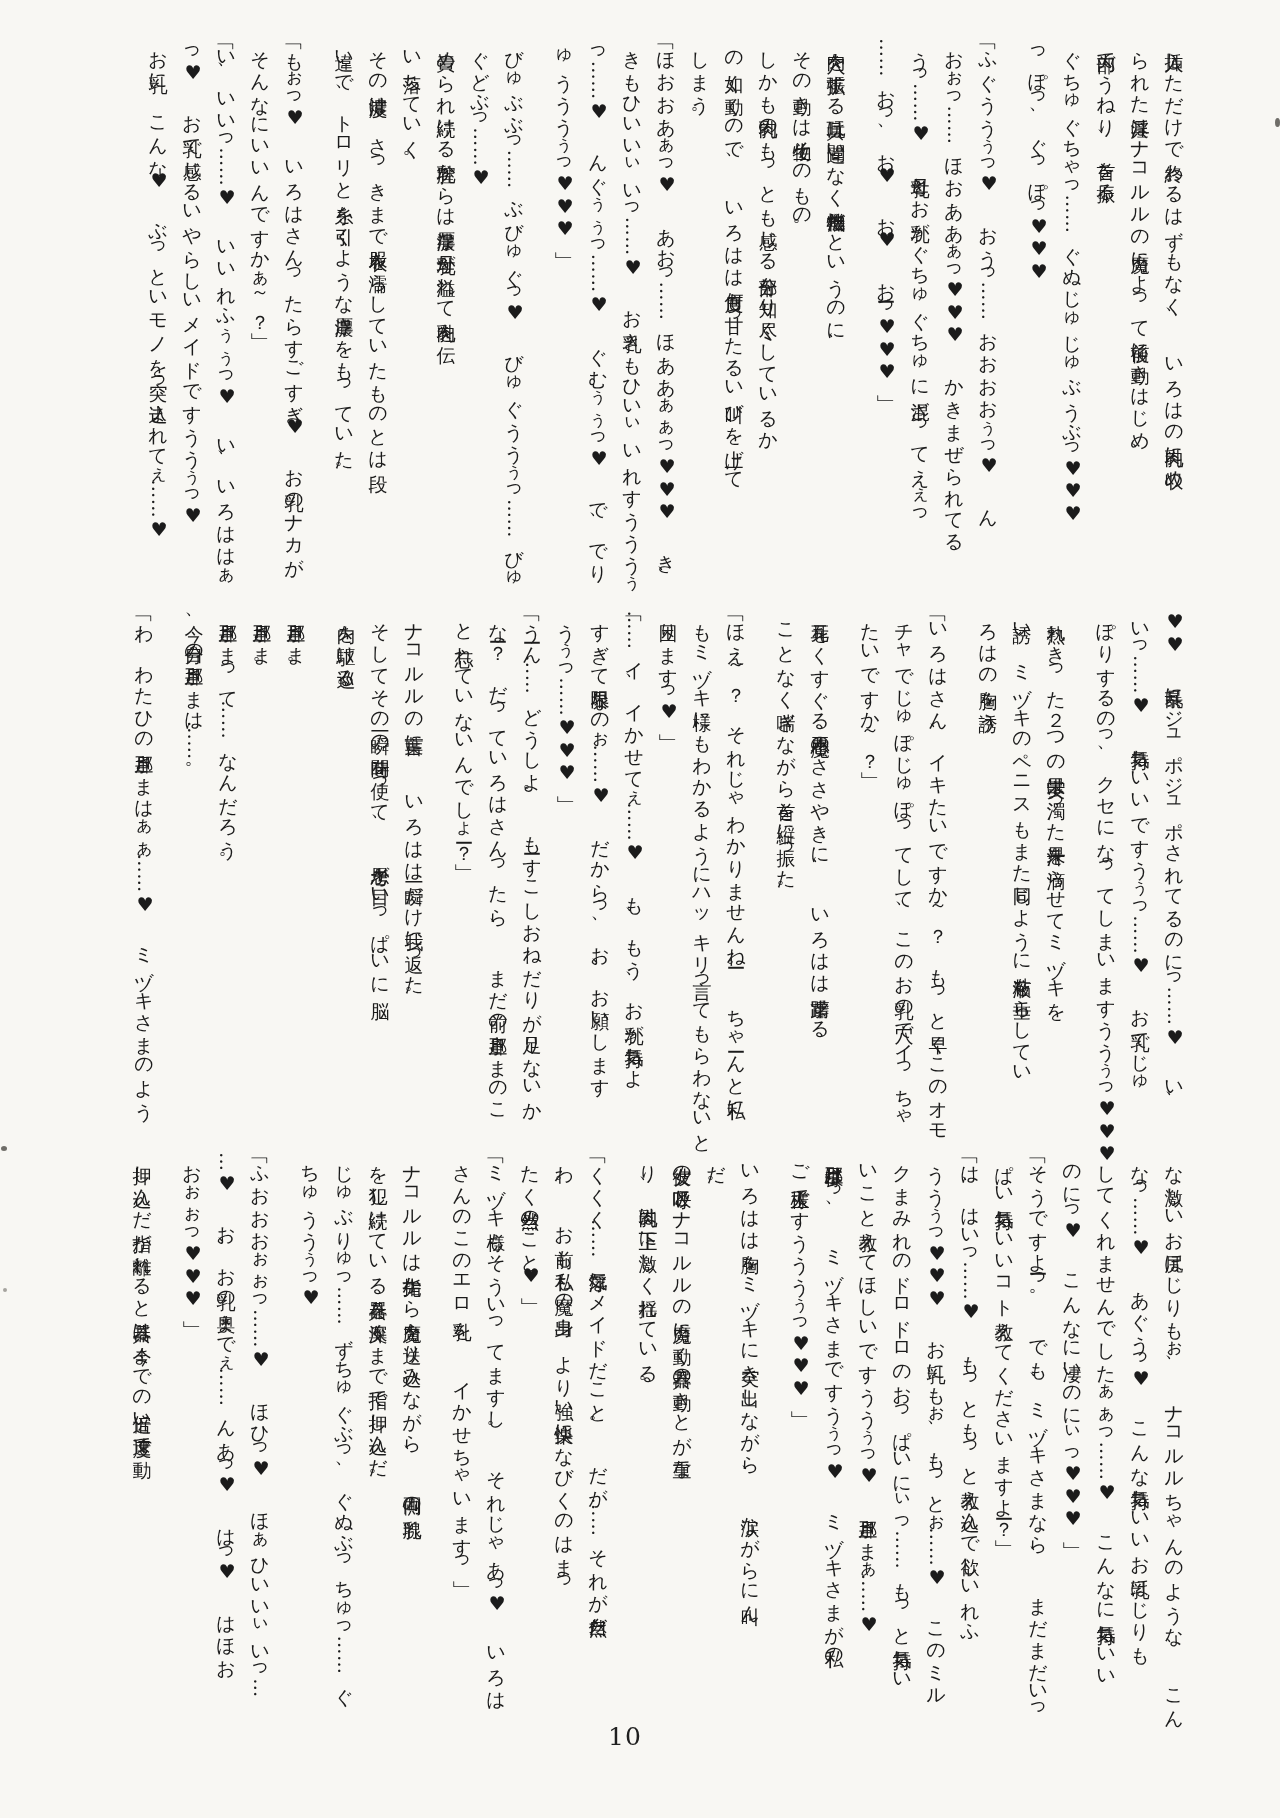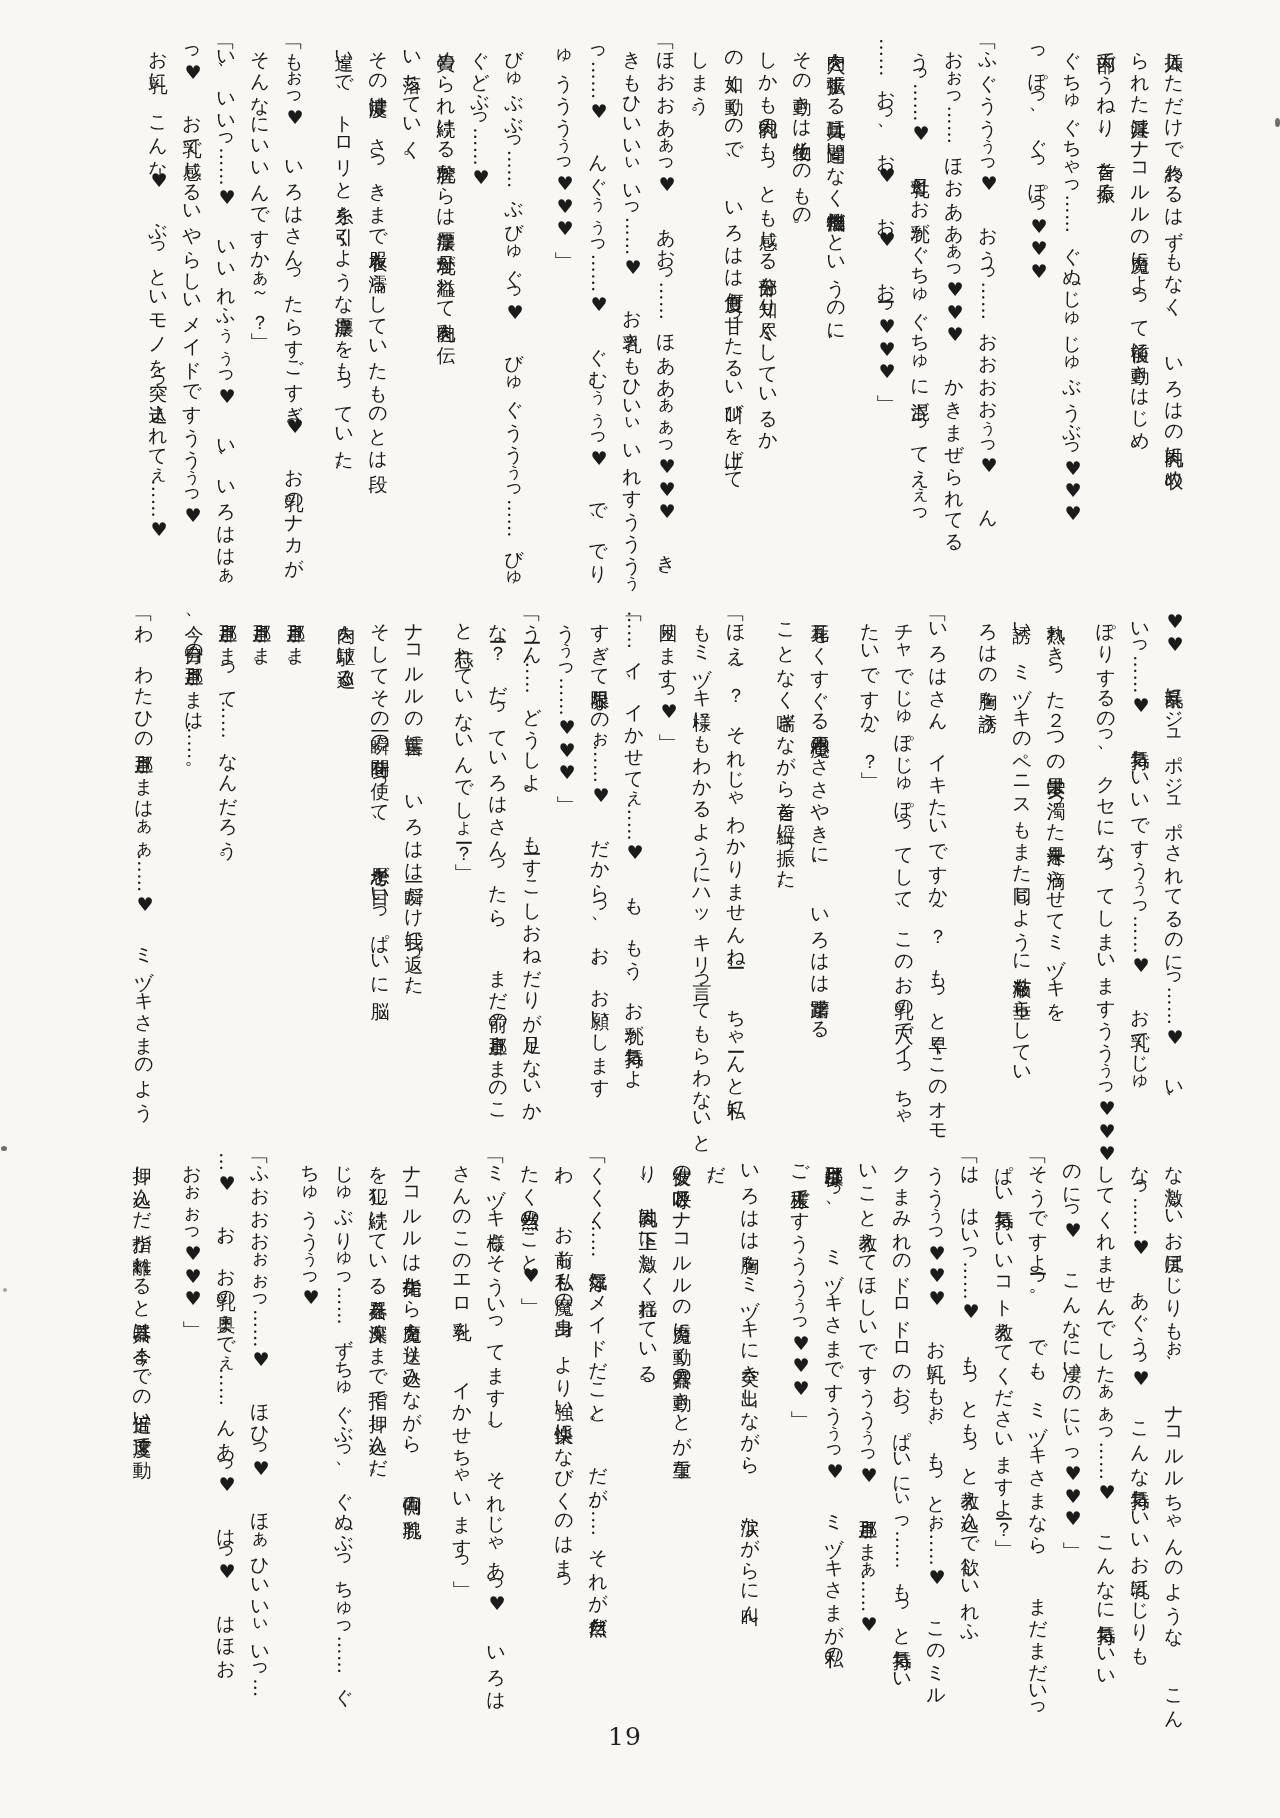--- a/index.html
+++ b/index.html
@@ -165,19 +165,19 @@
       <div class="col">じゅぶりゅっ……ずちゅぐぶっ、ぐぬぶっちゅっ……ぐ</div>
       <div class="col">ちゅううぅっ♥</div>
       <div class="col gap"></div>
       <div class="col">「ふおおおぉぉっ……♥　ほひっ♥　ほぁひいいぃいっ…</div>
       <div class="col">…♥　お、お乳の奥までぇ……んあっ♥　はっ♥　はほお</div>
       <div class="col">おぉぉっ♥♥♥」</div>
       <div class="col gap"></div>
       <div class="col">押し込んだ指が離れると器具は今までの倍近い速度で動</div>
     </section>
 
-  <div class="page-number">19</div>
+  <div class="page-number">10</div>
 
   <div class="speck s1"></div>
   <div class="speck s2"></div>
   <div class="speck s3"></div>
 
 </div>
 
 </body></html>

